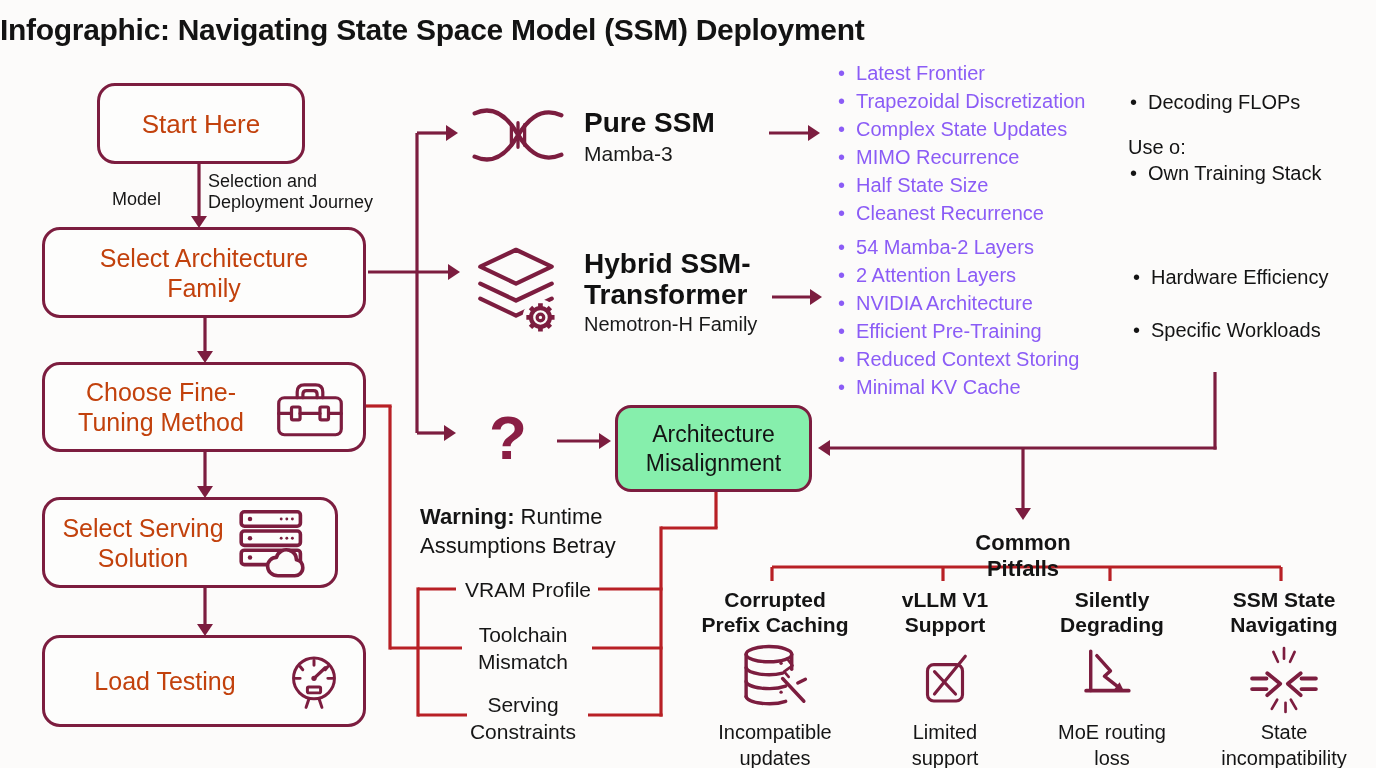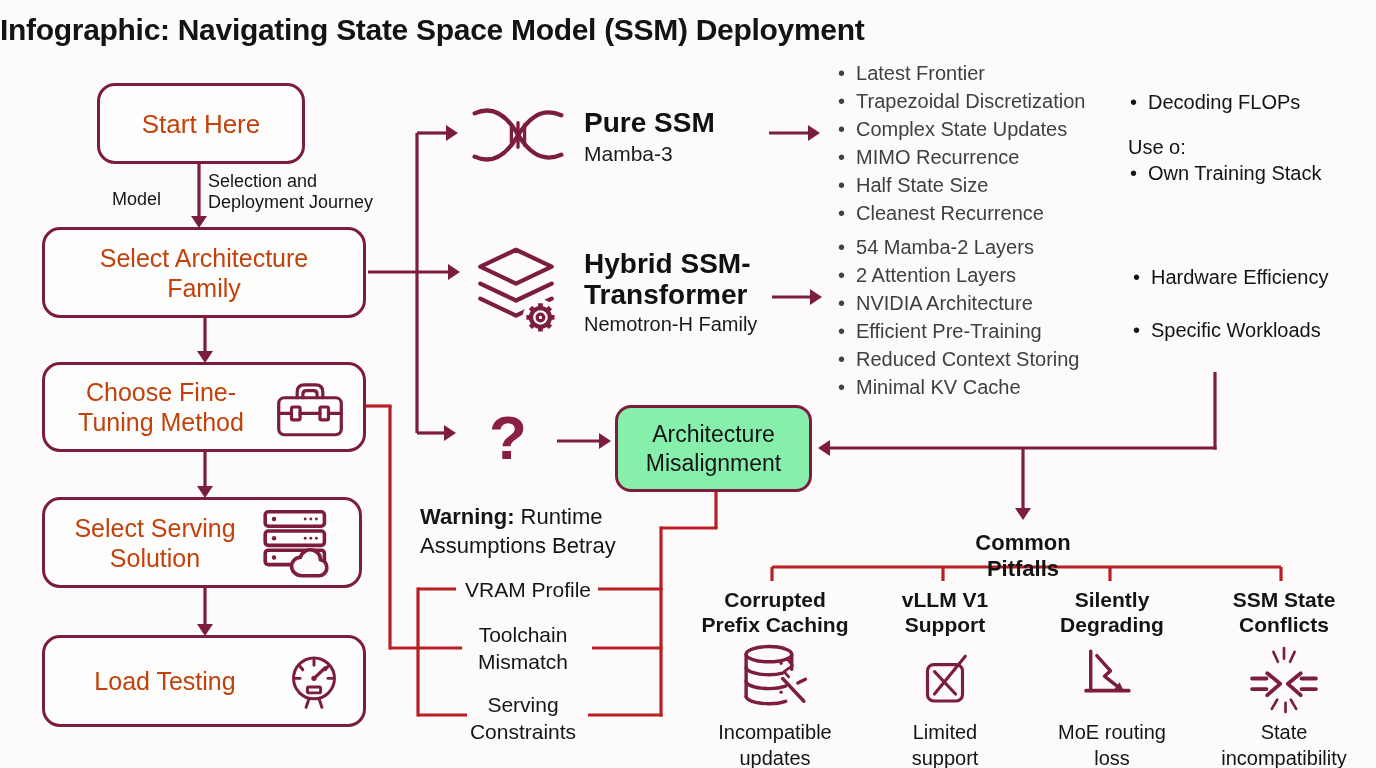--- a/index.html
+++ b/index.html
@@ -28,21 +28,21 @@
   .fbox-split .txt{flex:1 1 auto;}
   .fbox-split .bicon{flex:0 0 auto;display:flex;align-items:center;justify-content:center;}
 
   .jlab{position:absolute;font-size:18px;line-height:21px;color:#161616;}
 
   
   .bh-title{position:absolute;font-size:28px;line-height:31px;font-weight:700;color:#111;}
   .bh-sub{position:absolute;font-size:21px;color:#1a1a1a;}
 
   
-  .blist{position:absolute;font-size:20px;line-height:28px;color:#404040;white-space:nowrap;}
+  .blist{position:absolute;font-size:20px;line-height:28px;color:#8b5cf6;white-space:nowrap;}
   .bi{display:flex;align-items:baseline;}
   .bi::before{content:"\2022";margin-right:11px;}
   .sideitem{position:absolute;font-size:20px;line-height:28px;white-space:nowrap;display:flex;}
   .sideitem.bullet::before{content:"\2022";margin-right:11px;}
 
   .qmark{
     position:absolute;left:478px;top:402px;width:60px;text-align:center;
     font-size:62px;font-weight:600;color:#8A1E44;
   }
 
@@ -152,21 +152,21 @@
         <path class="ic" d="M32,32 V24 q0,-10 10,-10 h16 q10,0 10,10 V32"></path>
         <path class="ic" d="M40,32 V27 q0,-5 5,-5 h10 q5,0 5,5 V32"></path>
         <rect class="ic" x="6" y="32" width="88" height="52" rx="8"></rect>
         <path class="ic" d="M6,54 H24 M36,54 H64 M76,54 H94"></path>
         <rect class="ic" x="24" y="45" width="12" height="18" rx="2"></rect>
         <rect class="ic" x="64" y="45" width="12" height="18" rx="2"></rect>
       </svg>
     </span>
   </div>
 
-  <div class="fbox fbox-split" style="left:42px;top:497px;width:320px;height:91px;">
+  <div class="fbox fbox-split" style="left:42px;top:497px;width:296px;height:91px;">
     <div class="txt">
       <div>Select Serving</div>
       <div>Solution</div>
     </div>
     <span class="bicon">
       <svg width="82" height="72" viewBox="0 0 100 90">
         <rect class="ic" x="4" y="6" width="74" height="18" rx="4"></rect>
         <rect class="ic" x="4" y="30" width="74" height="18" rx="4"></rect>
         <rect class="ic" x="4" y="54" width="74" height="18" rx="4"></rect>
         <circle class="icf" cx="15" cy="15" r="2.8"></circle>
@@ -336,21 +336,21 @@
     </div>
     <div class="pcap">
       <div>MoE routing</div>
       <div>loss</div>
     </div>
   </div>
 
   <div class="pcol" style="left:1196px;">
     <div class="ph">
       <div>SSM State</div>
-      <div>Conflicts</div>
+      <div>Navigating</div>
     </div>
     <div class="picon">
       <svg width="78" height="76" viewBox="0 0 100 100">
         <g class="ic" style="stroke-width:5">
           <path d="M8,48 H27 M8,62 H27"></path>
           <path d="M28,41 L45,55 L28,70"></path>
           <path d="M92,48 H73 M92,62 H73"></path>
           <path d="M72,41 L55,55 L72,70"></path>
         </g>
         <g class="ic" style="stroke-width:3.5">

